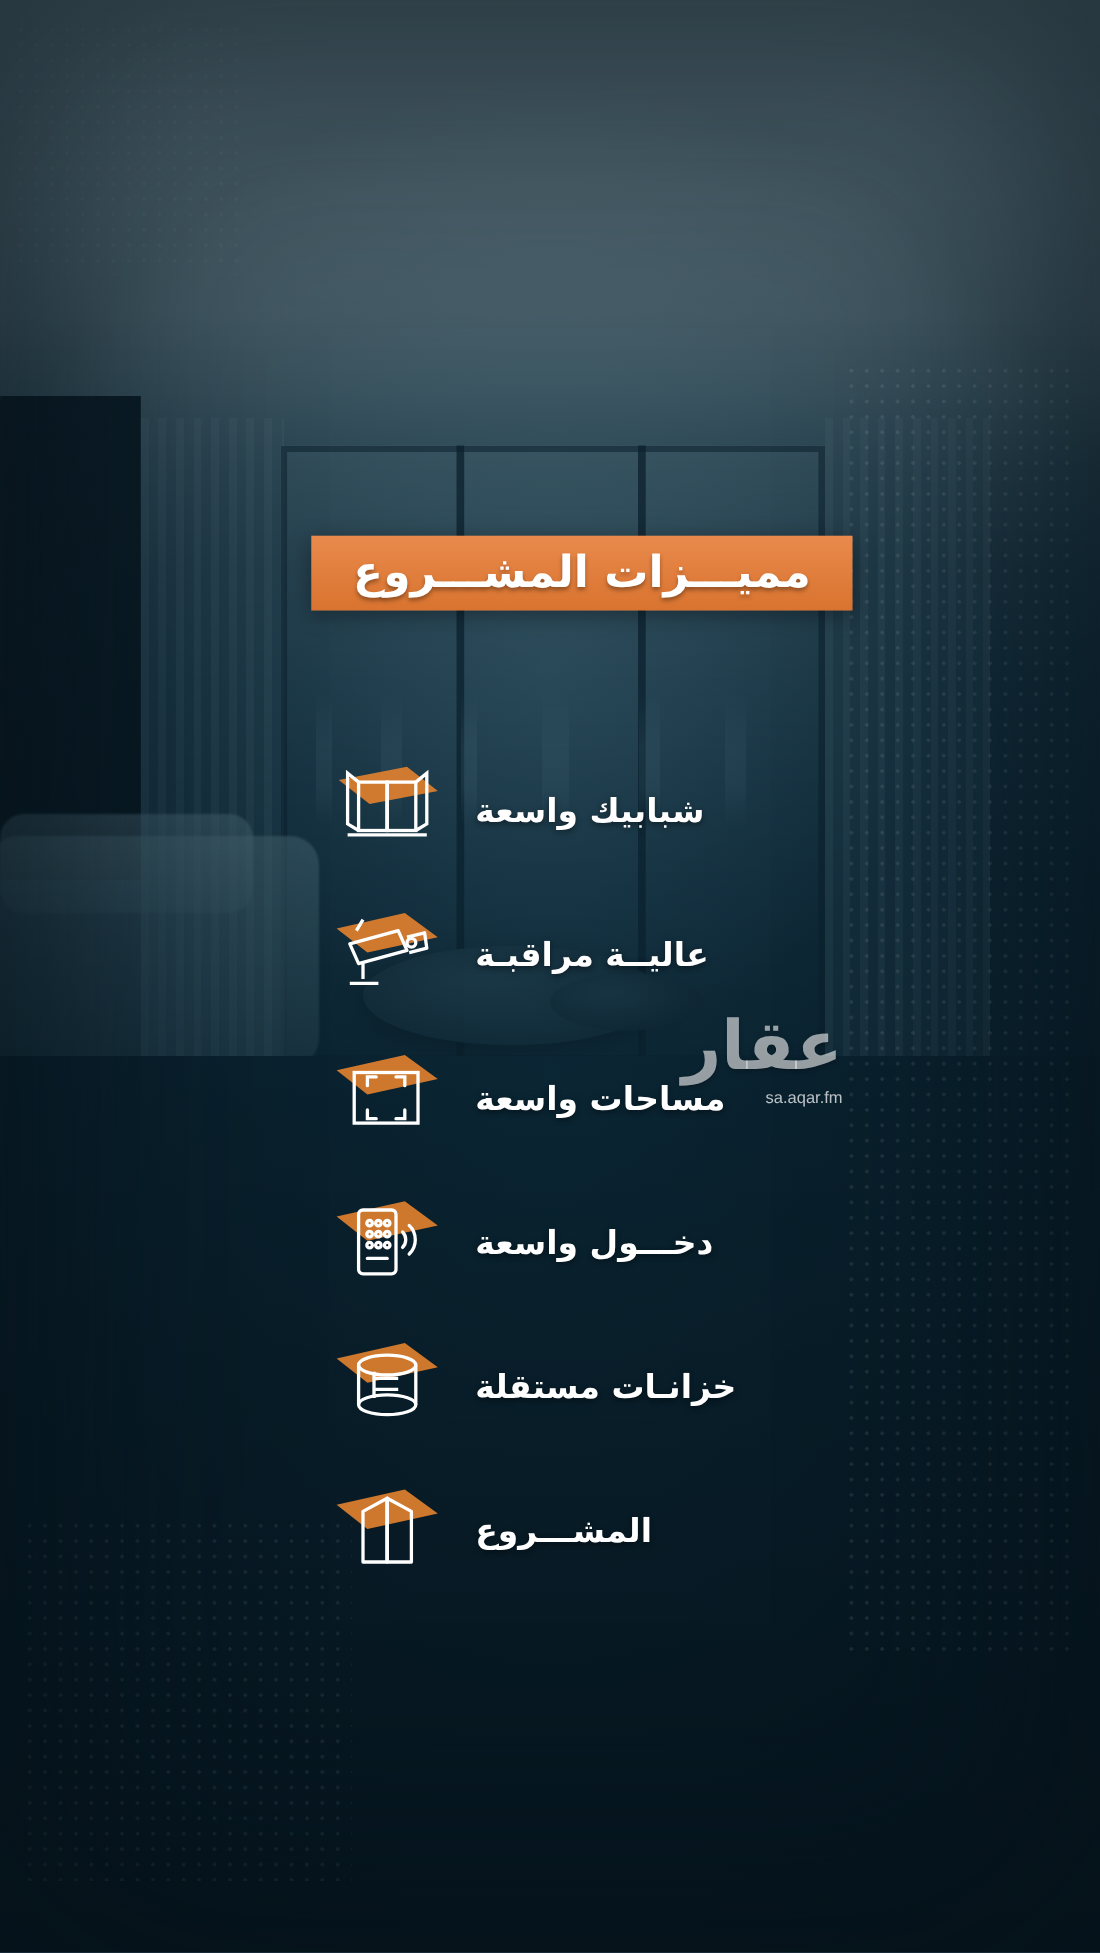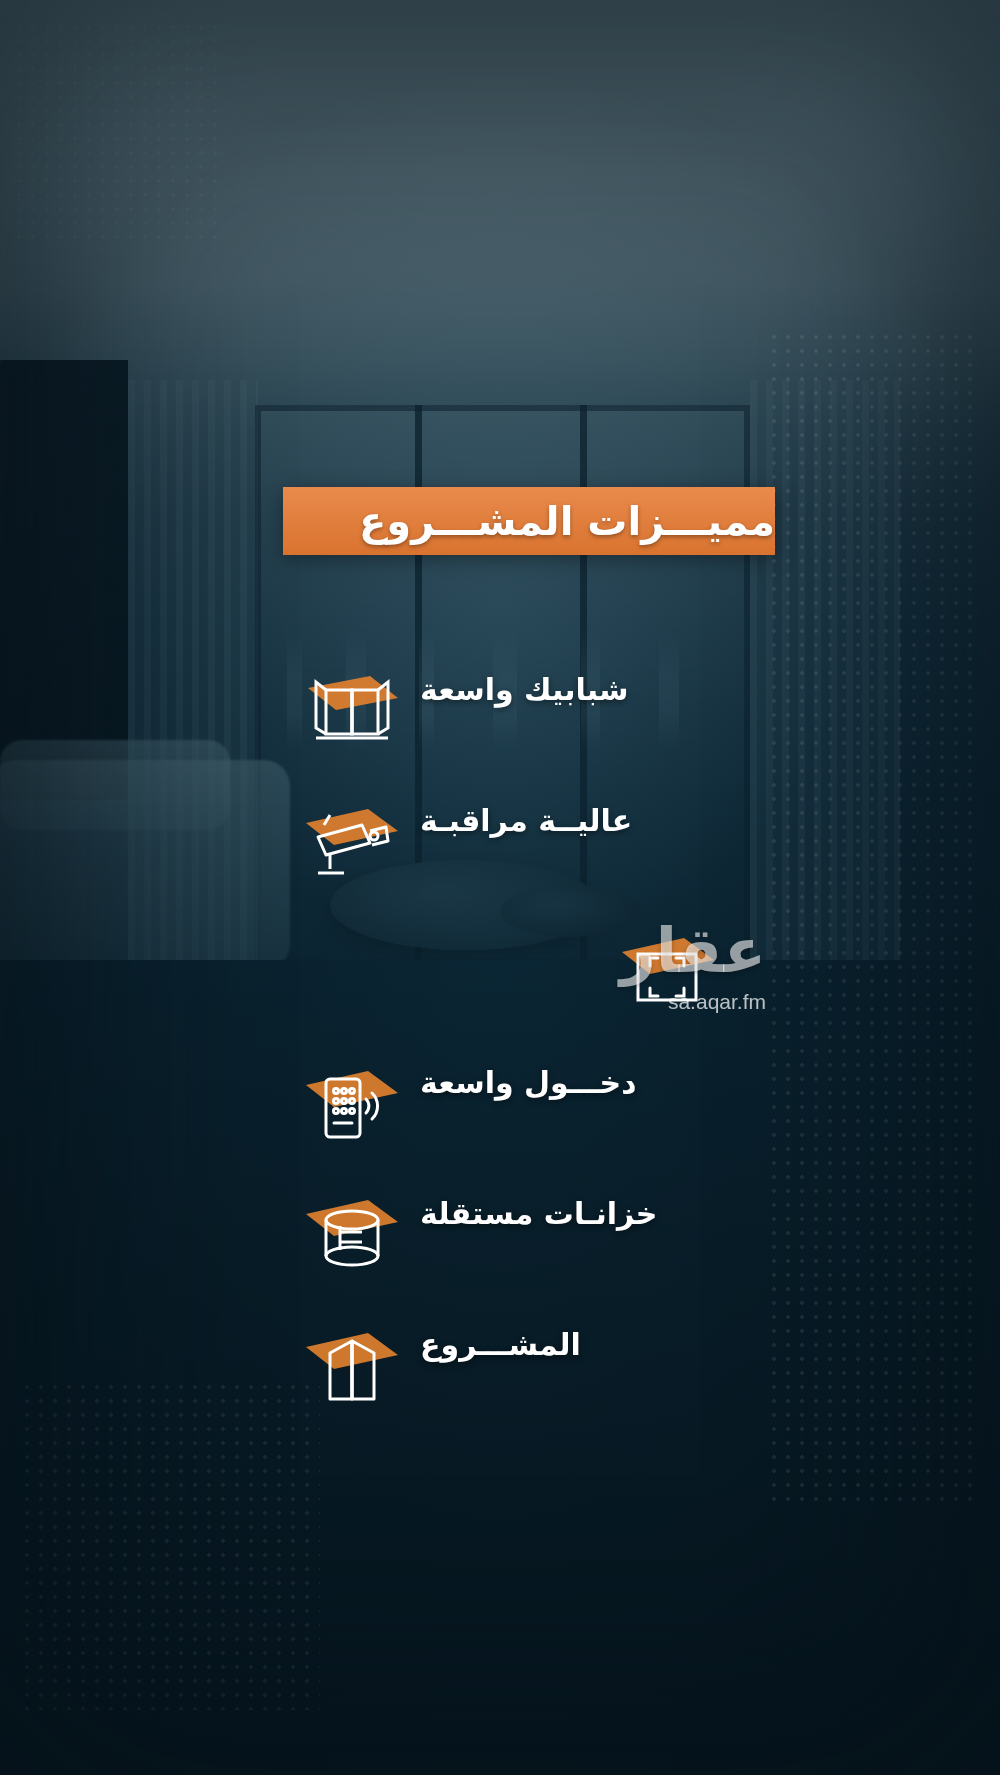--- a/index.html
+++ b/index.html
@@ -142,43 +142,43 @@
   }
 
   
   .content { position: absolute; inset: 0; }
 
   .title-banner {
     position: absolute;
     left: 283px; top: 487px;
     width: 492px; height: 68px;
     background: linear-gradient(180deg, #e98a4c, #d9732f);
-    display: flex; align-items: center; 
+    display: flex; align-items: center; justify-content: center;
     box-shadow: 0 4px 18px rgba(0,0,0,0.35);
   }
   .title-banner .txt {
     color: #ffffff;
     font-size: 40px;
     font-weight: bold;
     letter-spacing: 1px;
     text-shadow: 0 2px 4px rgba(0,0,0,0.35);
     white-space: nowrap;
   }
 
   .features {
     position: absolute;
     left: 300px; top: 672px;
     width: 420px;
   }
   .feature-row {
     height: 131px;
     display: flex;
-    align-items: flex-start;
+    align-items: center;
     justify-content: flex-start;
-    gap: 16px;
+    gap: 28px;
   }
   .feature-label {
     color: #ffffff;
     font-size: 30px;
     font-weight: bold;
     text-shadow: 0 2px 6px rgba(0,0,0,0.45);
     white-space: nowrap;
     flex: 1;
     text-align: left;
   }
@@ -196,21 +196,21 @@
     width: 160px; text-align: right;
     pointer-events: none;
   }
   .watermark .logo {
     font-size: 62px; font-weight: bold; color: rgba(255,255,255,0.58);
     line-height: 1; letter-spacing: -2px;
     text-shadow: 0 2px 5px rgba(0,0,0,0.25);
   }
   .watermark .url {
     margin-top: 8px;
-    font-size: 21px; color: rgba(255,255,255,0.72);
+    font-size: 15px; color: rgba(255,255,255,0.72);
     font-family: "Liberation Sans", sans-serif;
     direction: ltr;
   }
 </style>
 </head>
 <body>
 
 <div id="poster">
 
   <div class="photo">
@@ -270,20 +270,21 @@
               <circle cx="74" cy="33" r="4"></circle>
               <path d="M30 52 L30 66"></path>
               <path d="M18 70 L44 70"></path>
               <path d="M24 22 L30 12"></path>
             </g>
           </svg>
         </span>
       </div>
 
       <div class="feature-row">
+        <span class="feature-label">مساحات واسعة</span>
         <span class="feature-icon">
           <svg viewBox="0 0 104 90">
             <path d="M6 18 L68 4 L98 26 L34 40 Z" fill="#e0802f" opacity="0.92"></path>
             <g stroke="#ffffff" stroke-width="3" fill="none" stroke-linecap="round">
               <rect x="22" y="20" width="58" height="46"></rect>
               <path d="M34 32 L34 24 L42 24"></path>
               <path d="M68 32 L68 24 L60 24"></path>
               <path d="M34 54 L34 62 L42 62"></path>
               <path d="M68 54 L68 62 L60 62"></path>
             </g>

